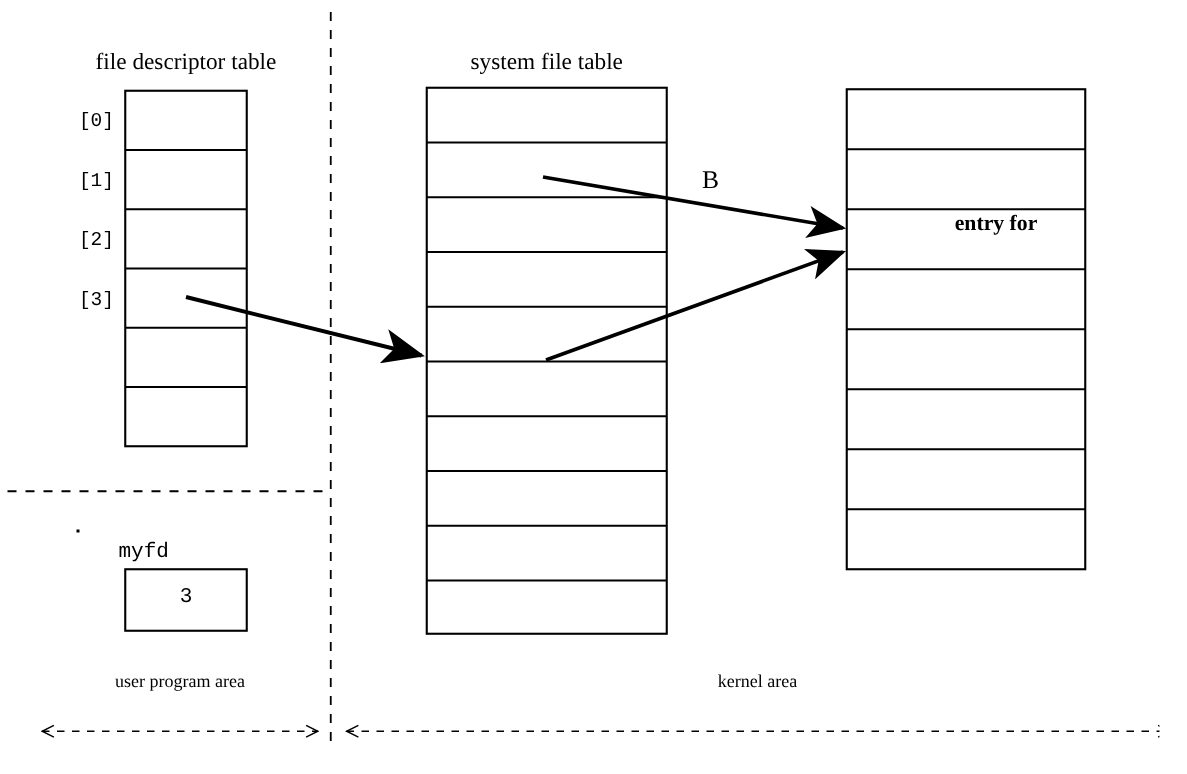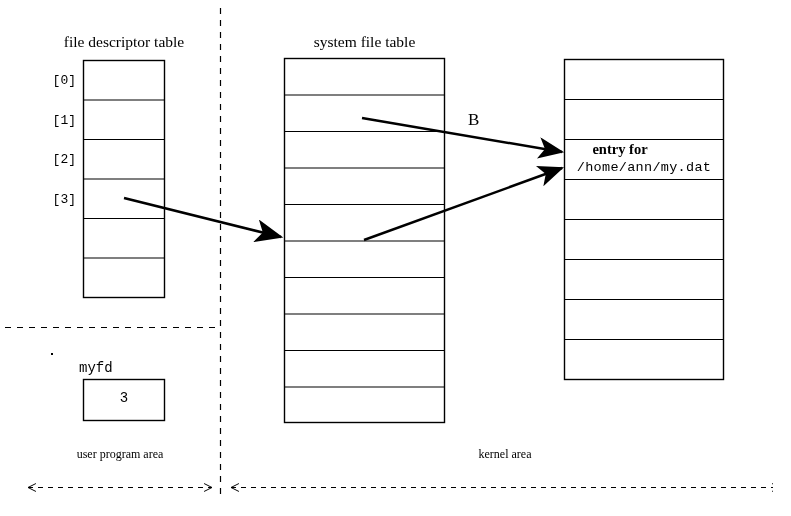--- a/index.html
+++ b/index.html
@@ -168,22 +168,21 @@
   <div class="table-title" style="left:43px; top:33px; width:162px;">file descriptor table</div>
 
   <div class="table-title" style="left:284px; top:33px; width:161px;font-family:Liberation Serif, serif;">system file table</div>
 
 
   <div class="cell-index" style="left:28px; top:73px; width:48px;">[0]</div>
   <div class="cell-index" style="left:28px; top:113px; width:48px;">[1]</div>
   <div class="cell-index" style="left:28px; top:152px; width:48px;">[2]</div>
   <div class="cell-index" style="left:28px; top:192px; width:48px;">[3]</div>
 
-  <div class="entry-label" style="left:540px; top:141px;">entry for</div>
-  <div class="entry-path" style="left:556px; top:160px;">/home/ann/my.dat</div>
+  <div class="entry-label" style="left:584px; top:141px;">entry for</div>
 
   <div class="var-name" style="left:79px; top:360px;">myfd</div>
   <div class="var-value" style="left:79px; top:390px;">3</div>
 
   <div class="dot-mark" style="left:51px; top:353px;"></div>
 
   <div class="arrow-letter" style="left:468px; top:110px;">B</div>
 
   <div class="area-label" style="left:40px; top:447px; width:160px;">user program area</div>
   <div class="area-label" style="left:425px; top:447px; width:160px;">kernel area</div>

